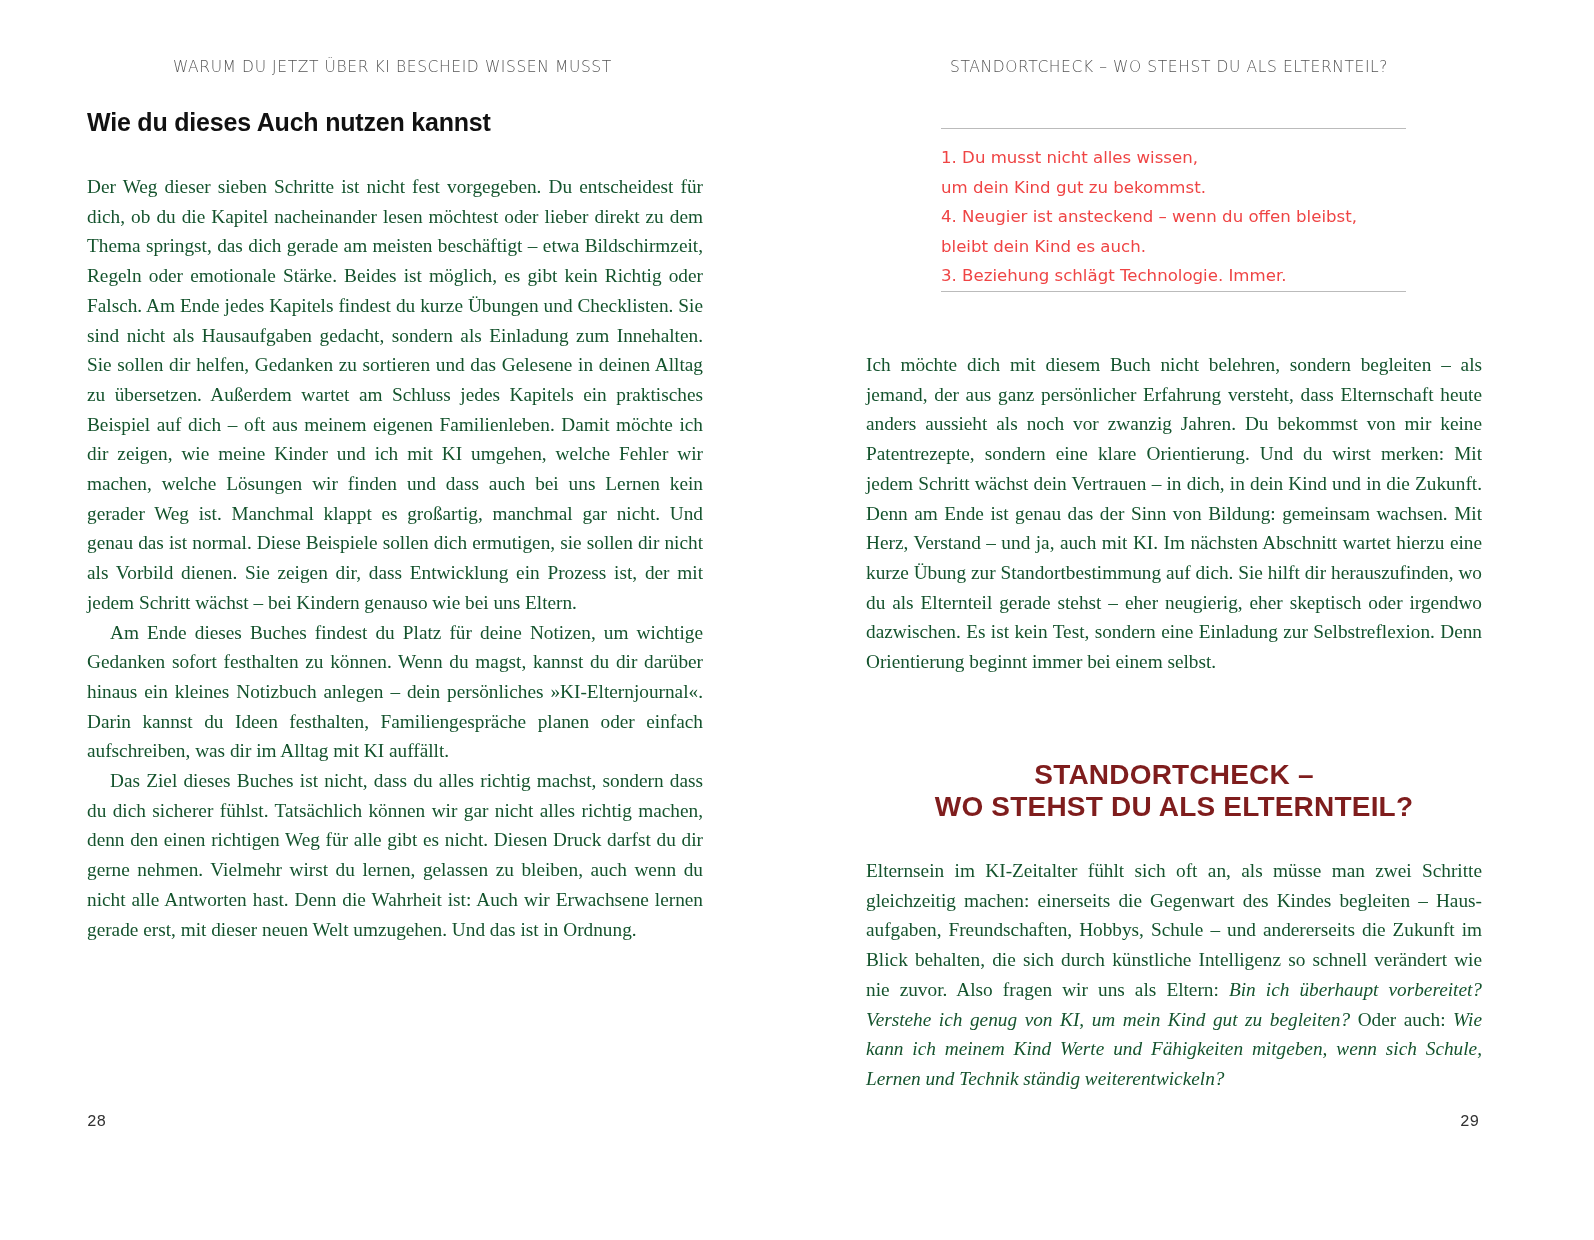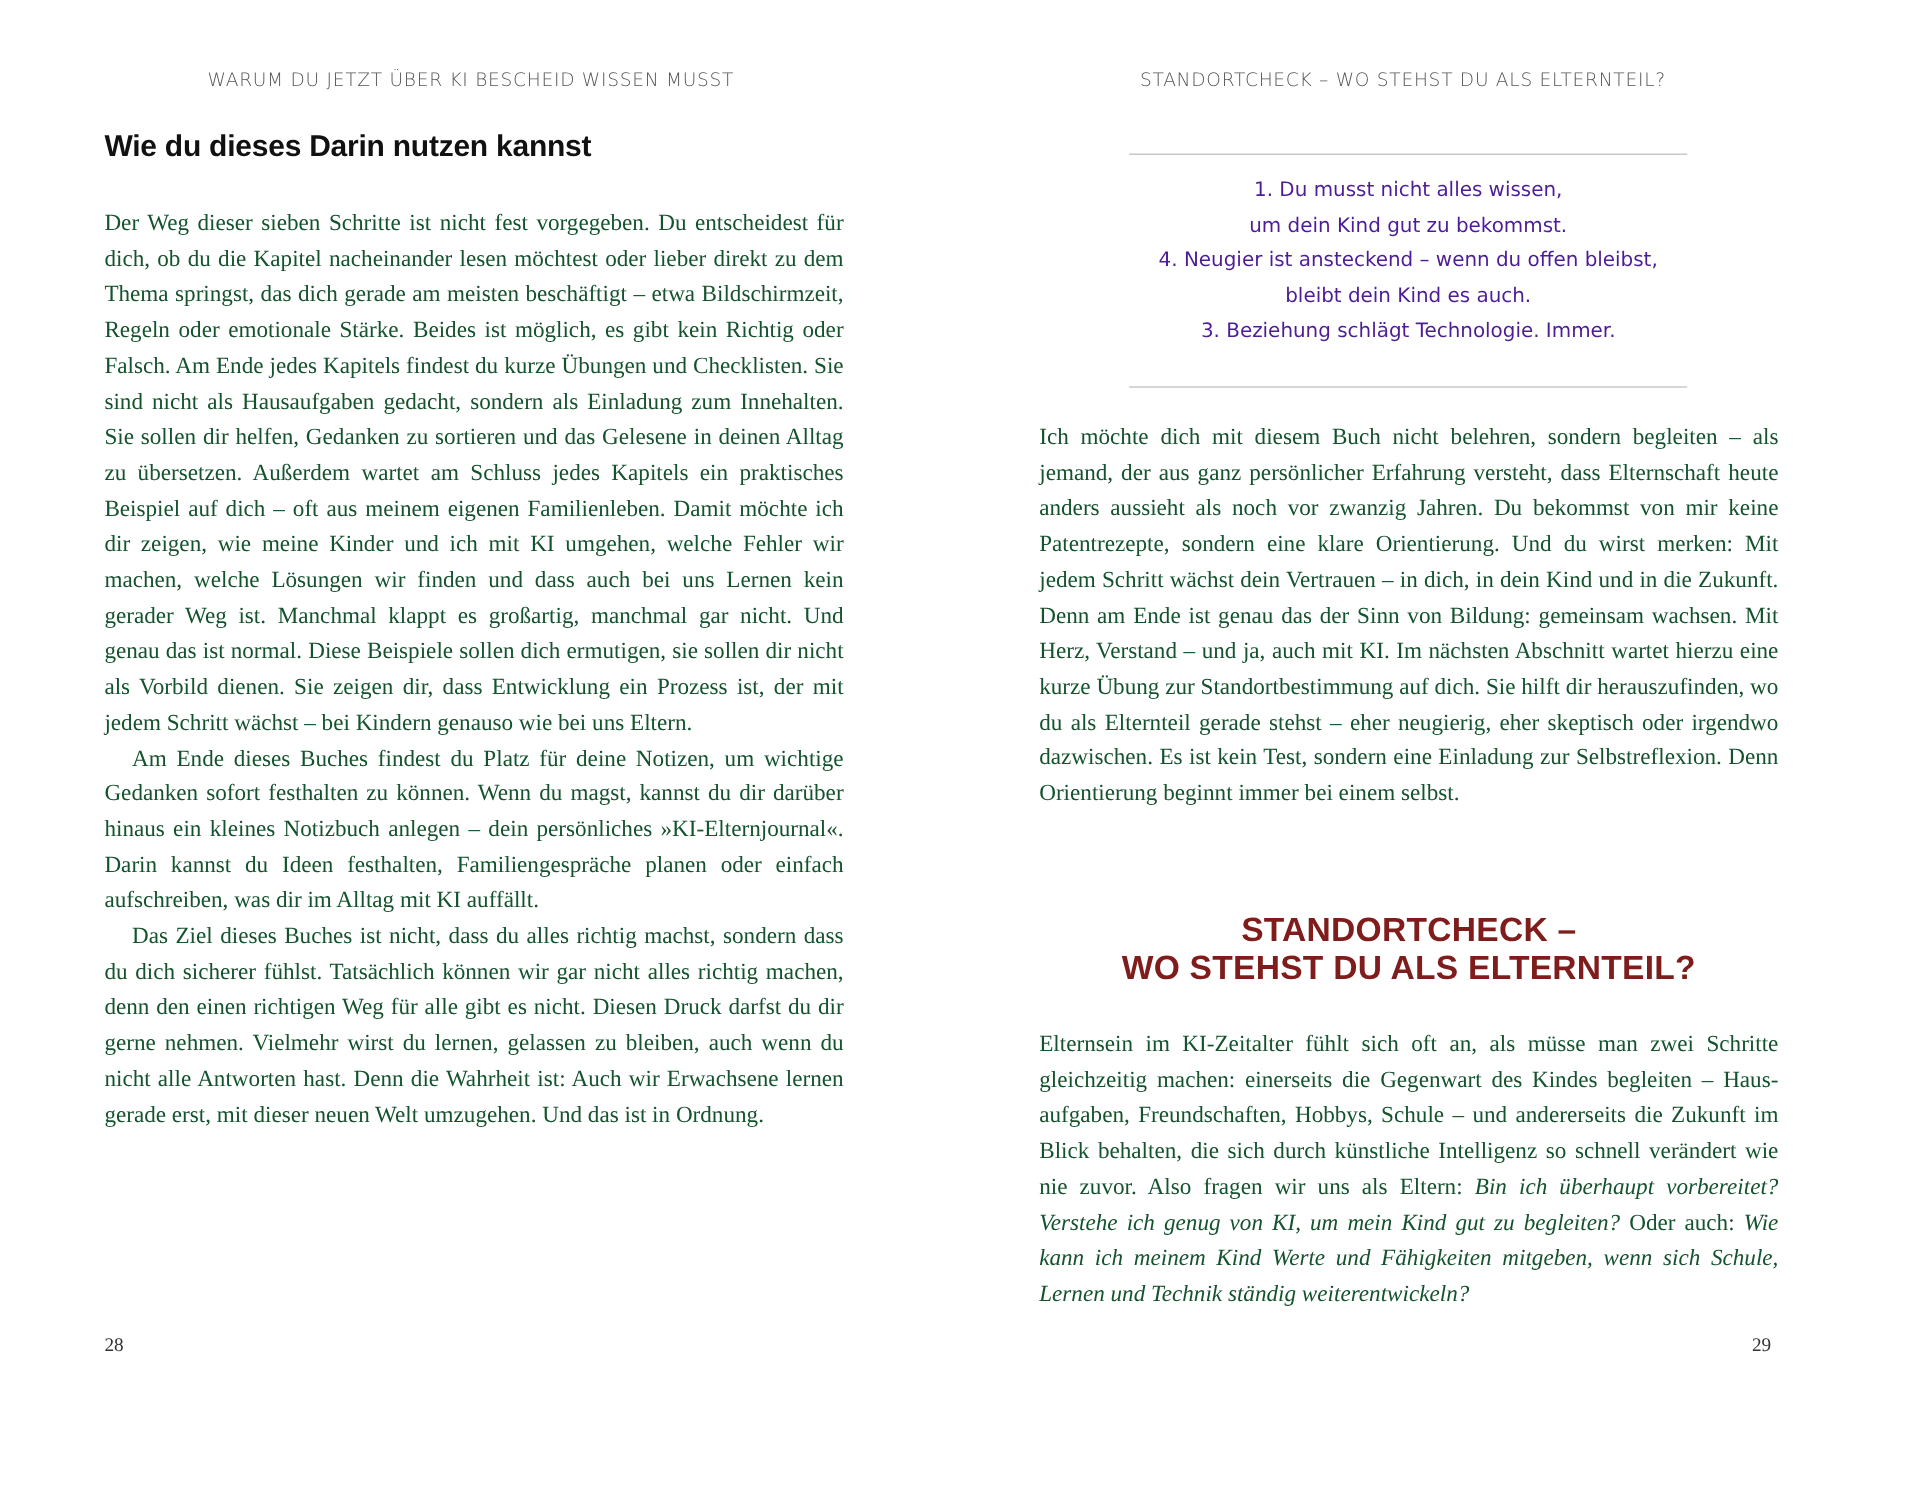--- a/index.html
+++ b/index.html
@@ -28,53 +28,53 @@
     font-family: "Liberation Serif", serif; font-size: 19.3px;
     line-height: 29.7px; text-align: justify; hyphens: manual; color: #14532d;
   }
   .page-left .body-text { left: 87px; width: 616px; top: 172px; }
   .body-text p { margin: 0; }
   .body-text p.indent { text-indent: 23px; }
 
   .quote-box {
     position: absolute; left: 144px; width: 465px; top: 128px;
     border-top: 1.5px solid #bbb; border-bottom: 1.5px solid #bbb;
-    padding: 14px 0 31px 0; text-align: center;
+    padding: 14px 0 0 0; 
     font-family: "DejaVu Sans", sans-serif; font-size: 16.6px;
-    line-height: 29.6px; color: #4c1d95;
+    line-height: 29.6px; color: #ef4444;
   }
   .quote-line { display: block; white-space: nowrap; }
 
   .page-right .body-1 { left: 69px; width: 616px; top: 350px; }
   .page-right .body-2 { left: 69px; width: 616px; top: 856px; }
 
   .section-heading {
     position: absolute; left: 69px; width: 616px; top: 759px; margin: 0;
     text-align: center; font-family: "Liberation Sans", sans-serif;
     font-weight: 700; font-size: 28px; line-height: 32px; color: #7f1d1d;
     text-transform: uppercase; letter-spacing: 0.2px;
   }
   .section-heading span { display: block; }
 
   em { font-style: italic; }
 
   .folio {
     position: absolute; top: 1113px;
-    font-family: Liberation Serif, serif; font-weight: 200;
+    font-family: Liberation Mono, monospace; font-weight: 200;
     font-size: 16px; color: #333;
   }
   .page-left .folio { left: 87px; }
   .page-right .folio { left: 663px; }
 </style>
 </head>
 <body>
 
 <div class="page page-left">
   <div class="running-head">Warum du jetzt über KI Bescheid wissen musst</div>
-  <h2 class="section-title">Wie du dieses Darin nutzen kannst</h2>
+  <h2 class="section-title">Wie du dieses Auch nutzen kannst</h2>
   <div class="body-text">
     <p>Der Weg dieser sieben Schritte ist nicht fest vorgegeben. Du entscheidest für dich, ob du die Kapitel nacheinander lesen möchtest oder lieber direkt zu dem Thema springst, das dich gerade am meisten beschäftigt – etwa Bildschirmzeit, Regeln oder emotionale Stärke. Beides ist möglich, es gibt kein Richtig oder Falsch. Am Ende jedes Kapitels findest du kurze Übun­gen und Checklisten. Sie sind nicht als Hausaufgaben gedacht, sondern als Einladung zum Innehalten. Sie sollen dir helfen, Gedanken zu sortieren und das Gelesene in deinen Alltag zu übersetzen. Außerdem wartet am Schluss jedes Kapitels ein praktisches Beispiel auf dich – oft aus meinem eigenen Familienleben. Damit möchte ich dir zeigen, wie meine Kinder und ich mit KI umgehen, welche Fehler wir machen, welche Lösungen wir finden und dass auch bei uns Lernen kein gerader Weg ist. Manchmal klappt es großartig, manchmal gar nicht. Und genau das ist normal. Diese Beispiele sollen dich ermutigen, sie sollen dir nicht als Vorbild dienen. Sie zeigen dir, dass Entwicklung ein Prozess ist, der mit jedem Schritt wächst – bei Kindern genauso wie bei uns Eltern.</p>
     <p class="indent">Am Ende dieses Buches findest du Platz für deine Notizen, um wichtige Gedanken sofort festhalten zu können. Wenn du magst, kannst du dir darüber hinaus ein kleines Notizbuch anlegen – dein persönliches »KI-El­ternjournal«. Darin kannst du Ideen festhalten, Familiengespräche planen oder einfach aufschreiben, was dir im Alltag mit KI auffällt.</p>
     <p class="indent">Das Ziel dieses Buches ist nicht, dass du alles richtig machst, sondern dass du dich sicherer fühlst. Tatsächlich können wir gar nicht alles richtig machen, denn den einen richtigen Weg für alle gibt es nicht. Diesen Druck darfst du dir gerne nehmen. Vielmehr wirst du lernen, gelassen zu bleiben, auch wenn du nicht alle Antworten hast. Denn die Wahrheit ist: Auch wir Erwachsene lernen gerade erst, mit dieser neuen Welt umzugehen. Und das ist in Ordnung.</p>
   </div>
   <div class="folio">28</div>
 </div>
 
 <div class="page page-right">
   <div class="running-head">Standortcheck – Wo stehst du als Elternteil?</div>

